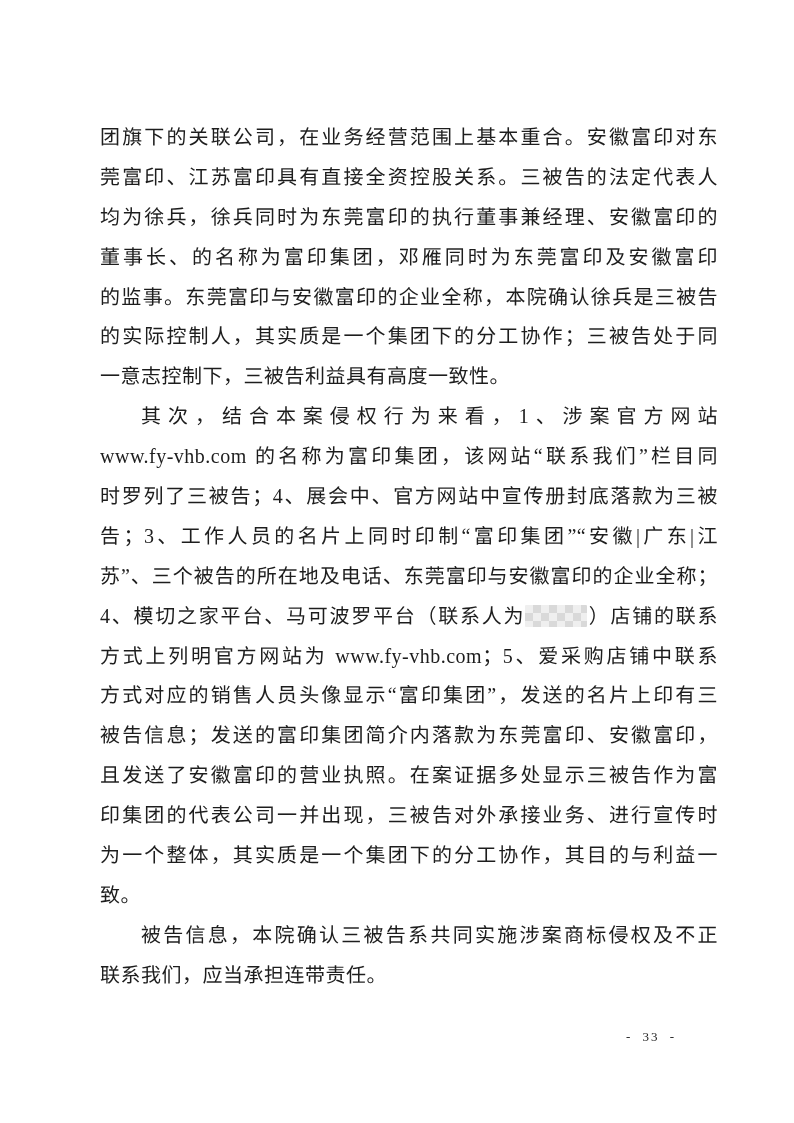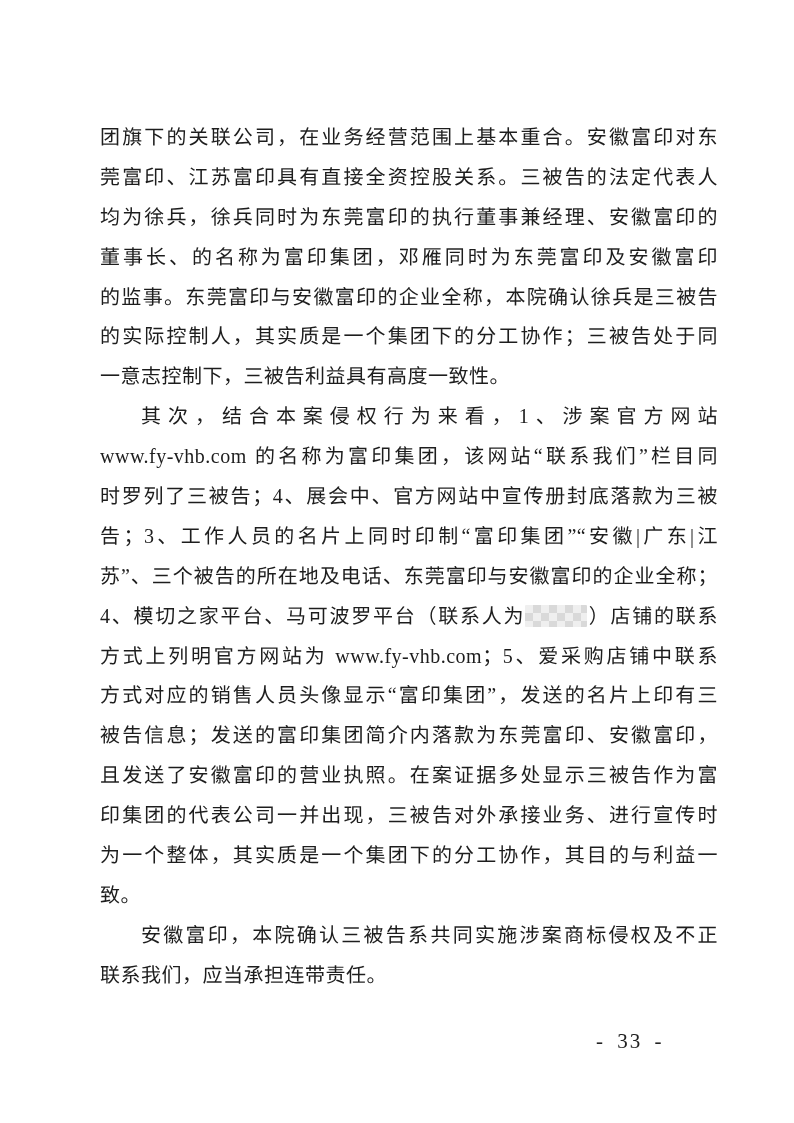--- a/index.html
+++ b/index.html
@@ -42,23 +42,23 @@
   .mosaic {
     display: inline-block;
     width: 62px;
     height: 22px;
     vertical-align: -4px;
     background: repeating-conic-gradient(#d9d9d9 0% 25%, #efefef 0% 50%) 0 0 / 16px 16px;
     border-radius: 1px;
   }
   .page-number {
     position: absolute;
-    left: 596px;
+    left: 626px;
     top: 1029px;
-    font-size: 21px;
+    font-size: 13px;
     letter-spacing: 2px;
     word-spacing: 5px;
     color: #222222;
     white-space: nowrap;
   }
 </style>
 </head>
 <body>
 
 <div class="page">
@@ -76,17 +76,17 @@
       <div class="line">告；3、工作人员的名片上同时印制“富印集团”“安徽|广东|江</div>
       <div class="line">苏”、三个被告的所在地及电话、东莞富印与安徽富印的企业全称；</div>
       <div class="line"><span>4、模切之家平台、马可波罗平台（联系人为</span><span class="mosaic"></span><span>）店铺的联系</span></div>
       <div class="line">方式上列明官方网站为 www.fy-vhb.com；5、爱采购店铺中联系</div>
       <div class="line">方式对应的销售人员头像显示“富印集团”，发送的名片上印有三</div>
       <div class="line">被告信息；发送的富印集团简介内落款为东莞富印、安徽富印，</div>
       <div class="line">且发送了安徽富印的营业执照。在案证据多处显示三被告作为富</div>
       <div class="line">印集团的代表公司一并出现，三被告对外承接业务、进行宣传时</div>
       <div class="line">为一个整体，其实质是一个集团下的分工协作，其目的与利益一</div>
       <div class="line para-end">致。</div>
-      <div class="line indent">安徽富印，本院确认三被告系共同实施涉案商标侵权及不正</div>
+      <div class="line indent">被告信息，本院确认三被告系共同实施涉案商标侵权及不正</div>
       <div class="line para-end">联系我们，应当承担连带责任。</div>
     </div>
   <div class="page-number">- 33 -</div>
 </div>
 
 </body></html>

